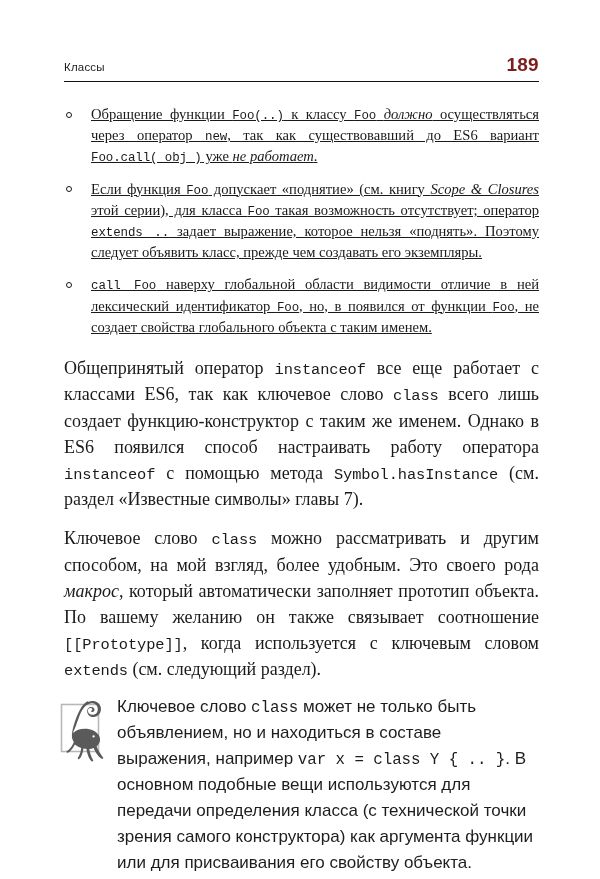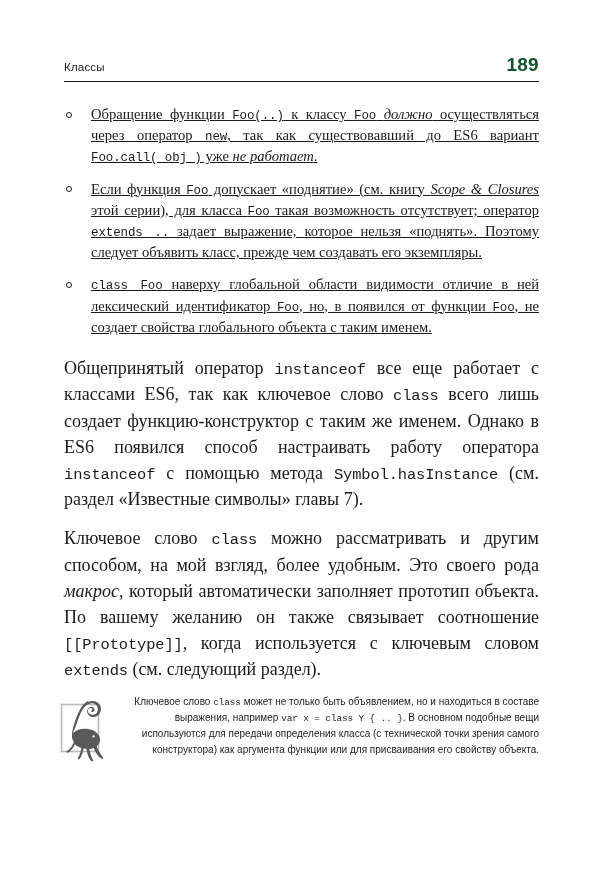--- a/index.html
+++ b/index.html
@@ -38,21 +38,21 @@
     font-family: "Liberation Sans", "DejaVu Sans", sans-serif;
     font-size: 11.5px;
     letter-spacing: .2px;
     color: #1c1c1c;
   }
   .header-folio {
     font-family: "Liberation Sans", "DejaVu Sans", sans-serif;
     font-size: 19px;
     font-weight: bold;
     letter-spacing: .3px;
-    color: #14532d;
+    color: #7f1d1d;
   }
   .header-rule {
     position: absolute;
     left: 64px;
     top: 81px;
     width: 475px;
     height: 1.4px;
     background: #111111;
   }
 
@@ -124,24 +124,24 @@
     align-items: flex-start;
   }
   .note-icon {
     width: 62px;
     flex: 0 0 62px;
     padding-top: 4px;
   }
   .note-icon svg { display: block; }
   .note-body {
     font-family: "Liberation Sans", "DejaVu Sans", sans-serif;
-    font-size: 10px;
+    font-size: 17px;
     line-height: 1.53;
     color: #1d1d1d;
-    text-align: right;
+    text-align: left;
     padding-top: 2px;
   }
   .note-body code {
     font-size: 0.93em;
     letter-spacing: -0.05px;
   }
 </style>
 </head>
 <body>
 
@@ -159,21 +159,21 @@
       <li class="bullet-item">
         <span class="bullet-marker"></span>
         <span class="rich"><span>Обращение функции </span><code>Foo(..)</code><span> к классу </span><code>Foo</code><span> </span><i>должно</i><span> осуществляться через оператор </span><code>new</code><span>, так как существовавший до ES6 вариант </span><code>Foo.call( obj )</code><span> уже </span><i>не работает</i><span>.</span></span>
       </li>
       <li class="bullet-item">
         <span class="bullet-marker"></span>
         <span class="rich"><span>Если функция </span><code>Foo</code><span> допускает «поднятие» (см. книгу </span><i>Scope &amp; Closures</i><span> этой серии), для класса </span><code>Foo</code><span> такая возможность отсутствует; оператор </span><code>extends ..</code><span> задает выражение, которое нельзя «поднять». Поэтому следует объявить класс, прежде чем создавать его экземпляры.</span></span>
       </li>
       <li class="bullet-item">
         <span class="bullet-marker"></span>
-        <span class="rich"><code>class Foo</code><span> наверху глобальной области видимости отличие в ней лексический идентификатор </span><code>Foo</code><span>, но, в появился от функции </span><code>Foo</code><span>, не создает свойства глобального объекта с таким именем.</span></span>
+        <span class="rich"><code>call Foo</code><span> наверху глобальной области видимости отличие в ней лексический идентификатор </span><code>Foo</code><span>, но, в появился от функции </span><code>Foo</code><span>, не создает свойства глобального объекта с таким именем.</span></span>
       </li>
     </ul>
 
     <p class="body-para list-gap rich"><span>Общепринятый оператор </span><code>instanceof</code><span> все еще работает с классами ES6, так как ключевое слово </span><code>class</code><span> всего лишь создает функцию-конструктор с таким же именем. Однако в ES6 появился способ настраивать работу оператора </span><code>instanceof</code><span> с помощью метода </span><code>Symbol.hasInstance</code><span> (см. раздел «Известные символы» главы 7).</span></p>
     <p class="body-para para-gap rich"><span>Ключевое слово </span><code>class</code><span> можно рассматривать и другим способом, на мой взгляд, более удобным. Это своего рода </span><i>макрос</i><span>, который автоматически заполняет прототип объекта. По вашему желанию он также связывает соотношение </span><code>[[Prototype]]</code><span>, когда используется с ключевым словом </span><code>extends</code><span> (см. следующий раздел).</span></p>
 
   </div>
 
   <div class="note">
     <div class="note-icon">

